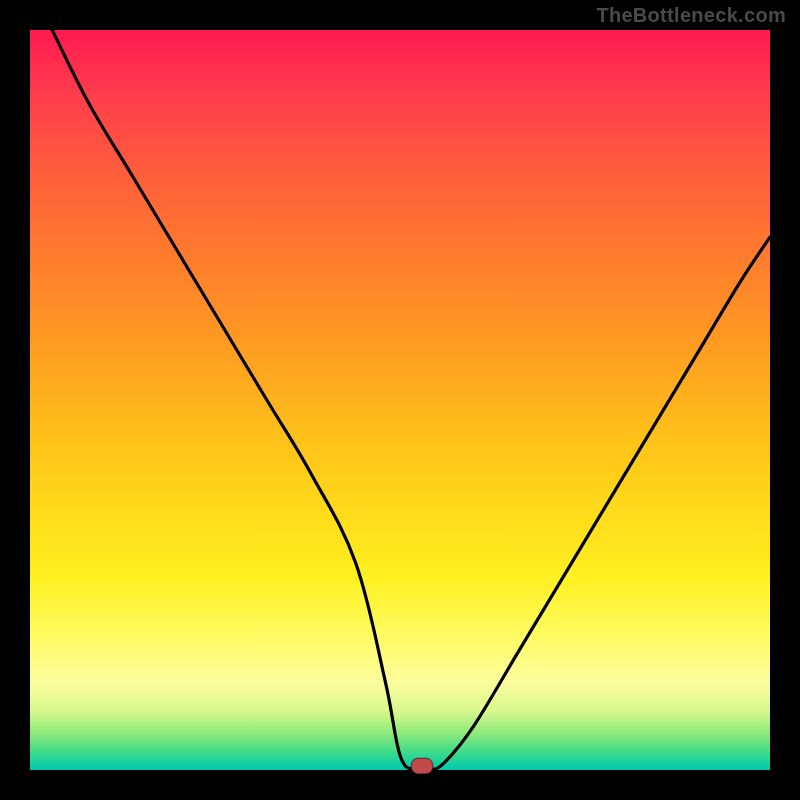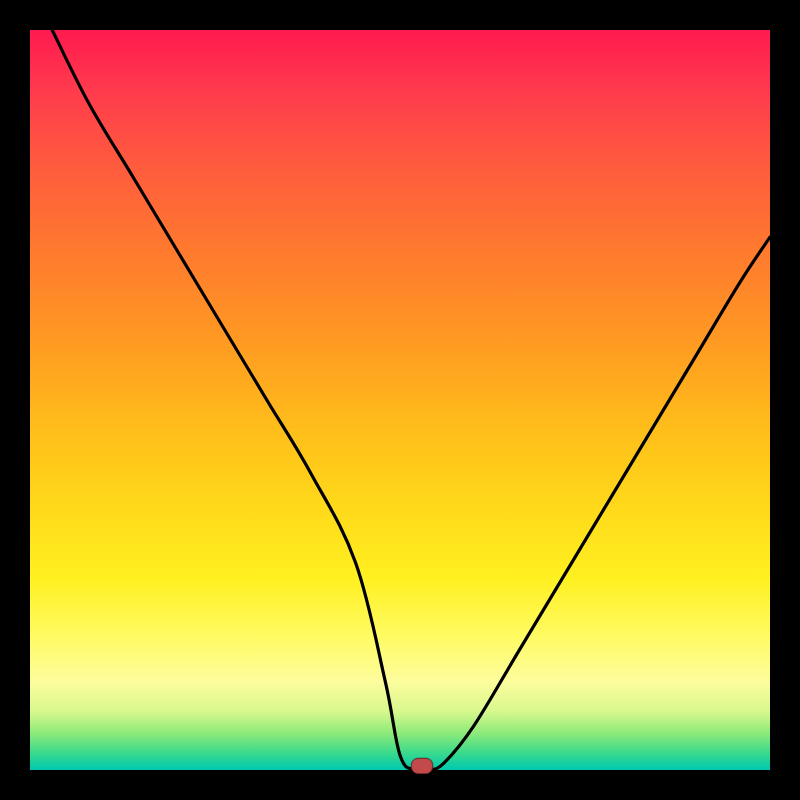--- a/index.html
+++ b/index.html
@@ -70,20 +70,21 @@
     border: 1.5px solid #7a2a2a;
     transform: translate(-50%, -50%);
     box-shadow: 0 0 0 0.5px rgba(0,0,0,0.3);
   }
 </style>
 </head>
 <body>
 
 <div class="stage">
 
+  <div class="watermark">TheBottleneck.com</div>
 
   <div class="plot-frame">
     <div class="gradient-bg"></div>
 
     <svg class="curve" viewBox="0 0 740 740" preserveAspectRatio="none">
       <path id="curve-path" fill="none" stroke="#000" stroke-width="3.2" stroke-linecap="round" stroke-linejoin="round" d="M 22.20 0.00 C 28.86 13.32, 44.55 47.36, 59.20 74.00 C 73.85 100.64, 87.62 121.36, 103.60 148.00 C 119.58 174.64, 132.02 195.36, 148.00 222.00 C 163.98 248.64, 176.42 269.36, 192.40 296.00 C 208.38 322.64, 220.82 343.36, 236.80 370.00 C 252.78 396.64, 265.22 414.70, 281.20 444.00 C 297.18 473.30, 312.28 495.50, 325.60 532.80 C 338.92 570.10, 347.21 616.57, 355.20 651.20 C 363.19 685.83, 364.67 709.22, 370.00 725.20 C 375.33 741.18, 379.47 737.34, 384.80 740.00 C 390.13 742.66, 394.27 741.33, 399.60 740.00 C 404.93 738.67, 406.41 740.59, 414.40 732.60 C 422.39 724.61, 430.68 715.58, 444.00 695.60 C 457.32 675.62, 472.42 648.24, 488.40 621.60 C 504.38 594.96, 516.82 574.24, 532.80 547.60 C 548.78 520.96, 561.22 500.24, 577.20 473.60 C 593.18 446.96, 605.62 426.24, 621.60 399.60 C 637.58 372.96, 650.02 352.24, 666.00 325.60 C 681.98 298.96, 697.08 272.91, 710.40 251.60 C 723.72 230.29, 734.67 215.19, 740.00 207.20"></path>
     </svg>
 
     <div id="marker" class="marker" style="left: 392.2px; top: 736.3px;"></div>
   </div>

